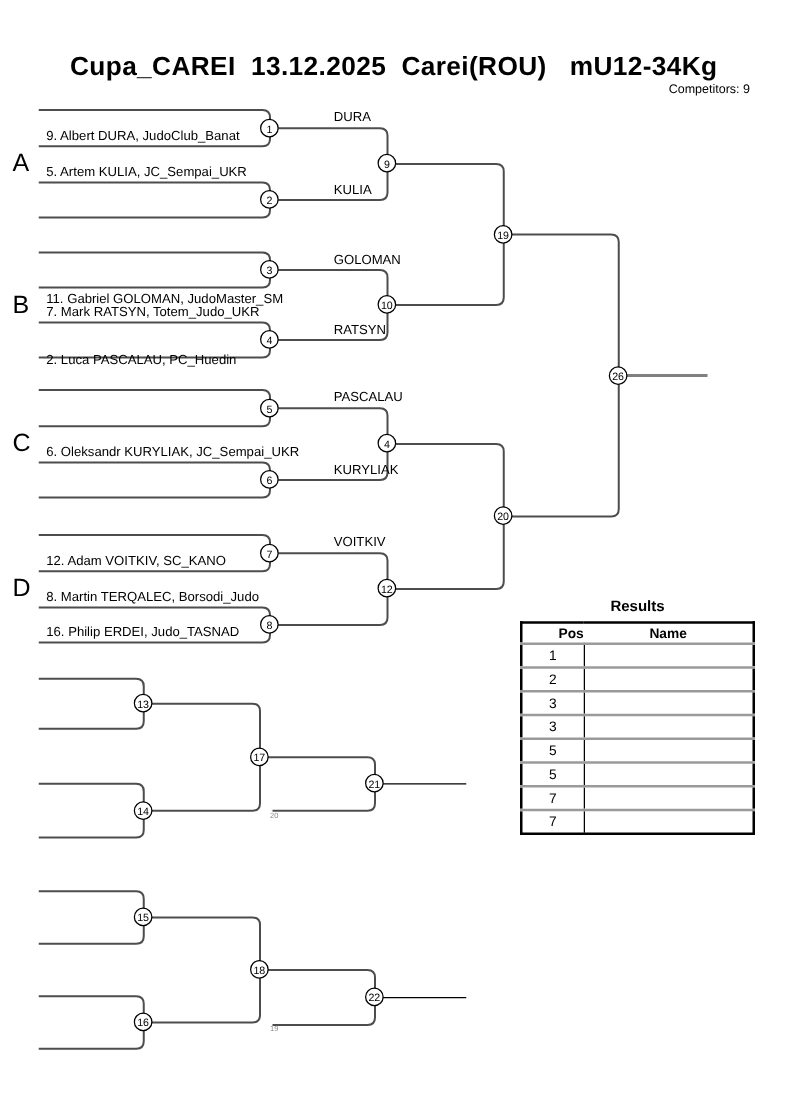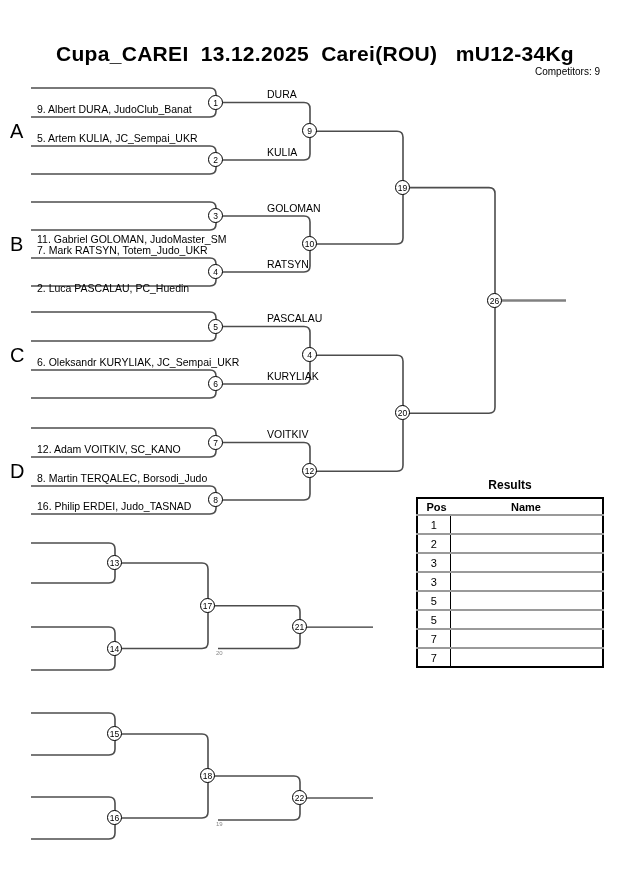--- a/index.html
+++ b/index.html
@@ -27,21 +27,21 @@
   #results{left:416px;top:478px;width:202px;}
   #results-title{font-size:12px;font-weight:bold;text-align:center;width:188px;}
   #results-table{
     border-collapse:collapse;width:188px;margin-top:5px;
     border:2px solid #000;table-layout:fixed;
   }
   #results-table th{
     font-size:11px;font-weight:bold;height:15px;padding:0;
     border-bottom:1.5px solid #000;
   }
-  #results-table th.pos{width:27px;text-align:center;padding-left:5px;}
+  #results-table th.pos{width:27px;text-align:right;padding-left:22px;}
   #results-table td{
     font-size:11px;height:17px;padding:0;
   }
   #results-table td.pos{
     text-align:center;border-right:1.5px solid #000;width:27px;
   }
   #results-table tbody tr{border-top:2px solid #9a9a9a;}
 </style>
 </head>
 <body>

